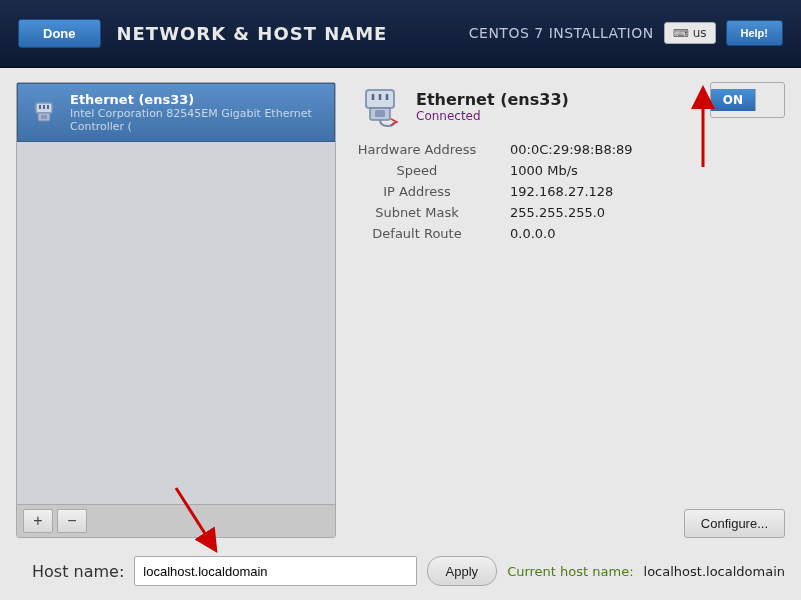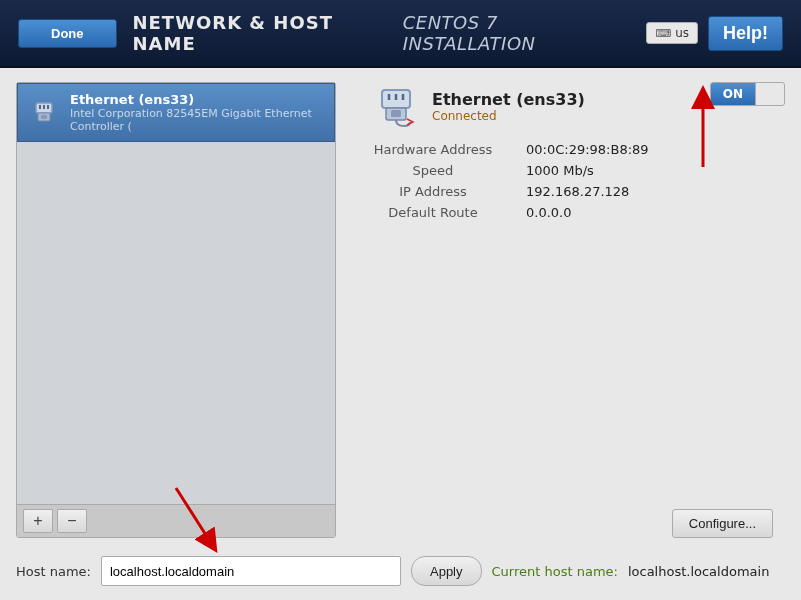--- a/index.html
+++ b/index.html
@@ -32,35 +32,34 @@
       font-size: 18px;
       font-weight: bold;
       letter-spacing: 1px;
       text-transform: uppercase;
     }
     .done-button {
       background: linear-gradient(180deg, #4a8fd4 0%, #2a6ab0 100%);
       color: white;
       border: 1px solid #1a4a80;
       border-radius: 3px;
-      padding: 6px 32px;
+      padding: 6px 24px;
       font-size: 13px;
       cursor: pointer;
       font-weight: bold;
     }
     .header-right {
       display: flex;
       align-items: center;
       gap: 10px;
     }
     .centos-label {
       color: #c0c8d8;
-      font-size: 18px;
+      font-size: 14px;
       letter-spacing: 0.5px;
-      font-style: italic;
     }
     .keyboard-widget {
       background: #e8e8e8;
       border: 1px solid #aaa;
       border-radius: 3px;
       padding: 3px 8px;
       font-size: 12px;
       display: flex;
       align-items: center;
       gap: 4px;
@@ -69,38 +68,38 @@
     .keyboard-icon {
       font-size: 11px;
       color: #555;
     }
     .help-button {
       background: linear-gradient(180deg, #4a8fd4 0%, #2a6ab0 100%);
       color: white;
       border: 1px solid #1a4a80;
       border-radius: 3px;
       padding: 6px 14px;
-      font-size: 18px;
+      font-size: 11px;
       cursor: pointer;
       font-weight: bold;
     }
 
     
     .main-content {
       background: #e8e8e8;
       height: 532px;
       display: flex;
       flex-direction: column;
       padding: 14px 16px;
     }
 
     .content-area {
       display: flex;
       flex: 1;
-      gap: 16px;
+      gap: 0;
     }
 
     
     .interface-panel {
       width: 320px;
       display: flex;
       flex-direction: column;
       background: #d0d4d8;
       border: 1px solid #aaa;
       border-radius: 3px;
@@ -197,31 +196,31 @@
     }
 
     .details-title {
       font-size: 16px;
       font-weight: bold;
       color: #222;
     }
 
     .details-subtitle {
       font-size: 12px;
-      color: #a16207;
+      color: #701a75;
     }
 
     
     .toggle-container {
       display: flex;
       align-items: center;
       border: 1px solid #aaa;
       border-radius: 3px;
       overflow: hidden;
-      height: 24px;
+      height: 36px;
     }
 
     .toggle-on {
       background: linear-gradient(180deg, #4a8fd4 0%, #2a6ab0 100%);
       color: white;
       padding: 4px 12px;
       font-weight: bold;
       font-size: 12px;
       border-right: 1px solid #aaa;
     }
@@ -254,43 +253,44 @@
       color: #222;
       font-size: 13px;
       font-weight: normal;
       margin-left: 24px;
     }
 
     
     .configure-button {
       position: absolute;
       bottom: 0;
-      right: 12px;
+      right: 0;
       background: linear-gradient(180deg, #f0f0f0 0%, #d8d8d8 100%);
       border: 1px solid #aaa;
       border-radius: 3px;
       padding: 6px 16px;
       font-size: 13px;
       cursor: pointer;
       color: #222;
     }
 
     
     .bottom-bar {
       display: flex;
       align-items: center;
       padding: 10px 0 0 0;
       gap: 10px;
       margin-top: 8px;
     }
 
     .hostname-label {
       color: #333;
-      font-size: 13px;
+      font-size: 16px;
       white-space: nowrap;
+      margin-left: 16px;
     }
 
     .hostname-input {
       flex: 1;
       max-width: 300px;
       height: 30px;
       border: 1px solid #aaa;
       border-radius: 2px;
       padding: 4px 8px;
       font-size: 13px;
@@ -408,20 +408,24 @@
         </div>
         <div class="detail-row">
           <span class="detail-label">Speed</span>
           <span class="detail-value">1000 Mb/s</span>
         </div>
         <div class="detail-row">
           <span class="detail-label">IP Address</span>
           <span class="detail-value">192.168.27.128</span>
         </div>
         <div class="detail-row">
+          <span class="detail-label">Subnet Mask</span>
+          <span class="detail-value">255.255.255.0</span>
+        </div>
+        <div class="detail-row">
           <span class="detail-label">Default Route</span>
           <span class="detail-value">0.0.0.0</span>
         </div>
       </div>
 
       <button class="configure-button">Configure...</button>
     </div>
   </div>
 
   <div style="position:relative;">

